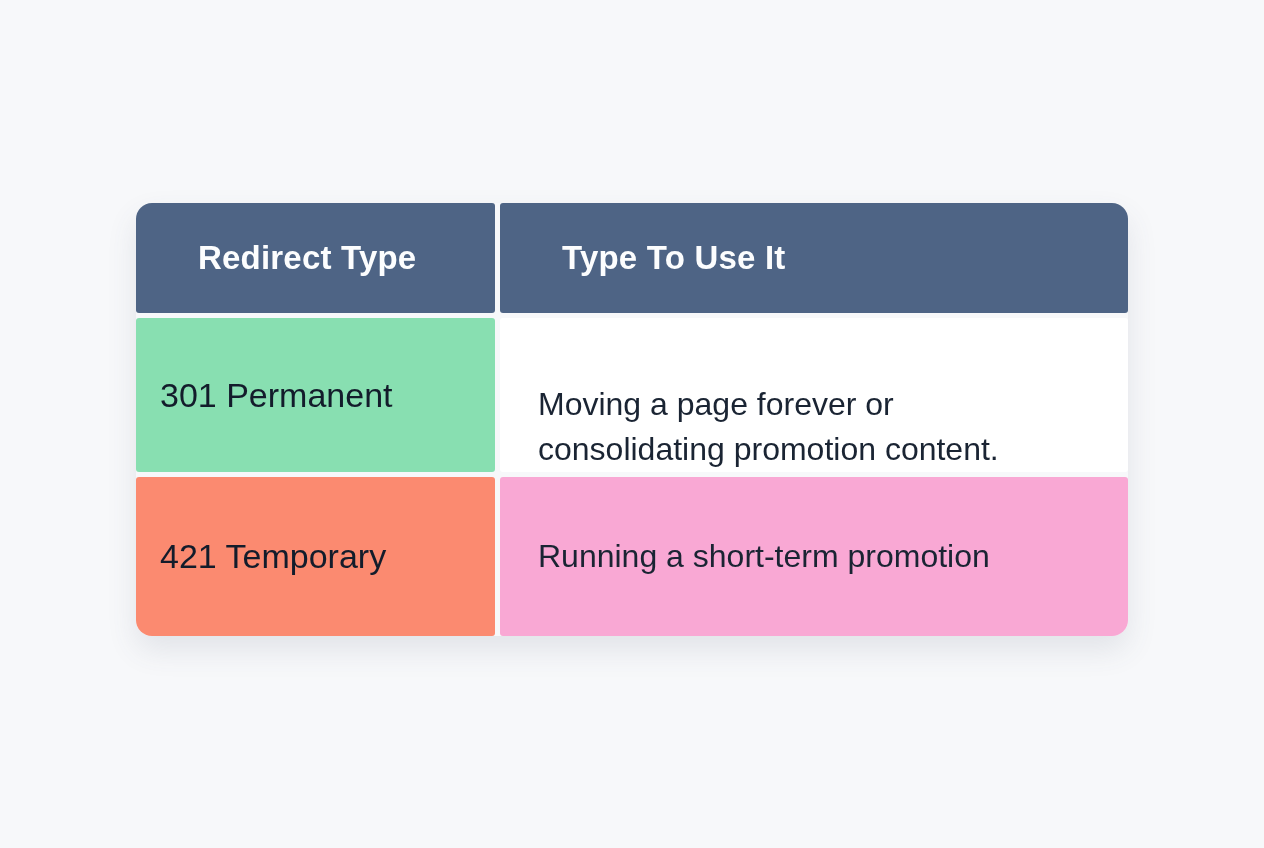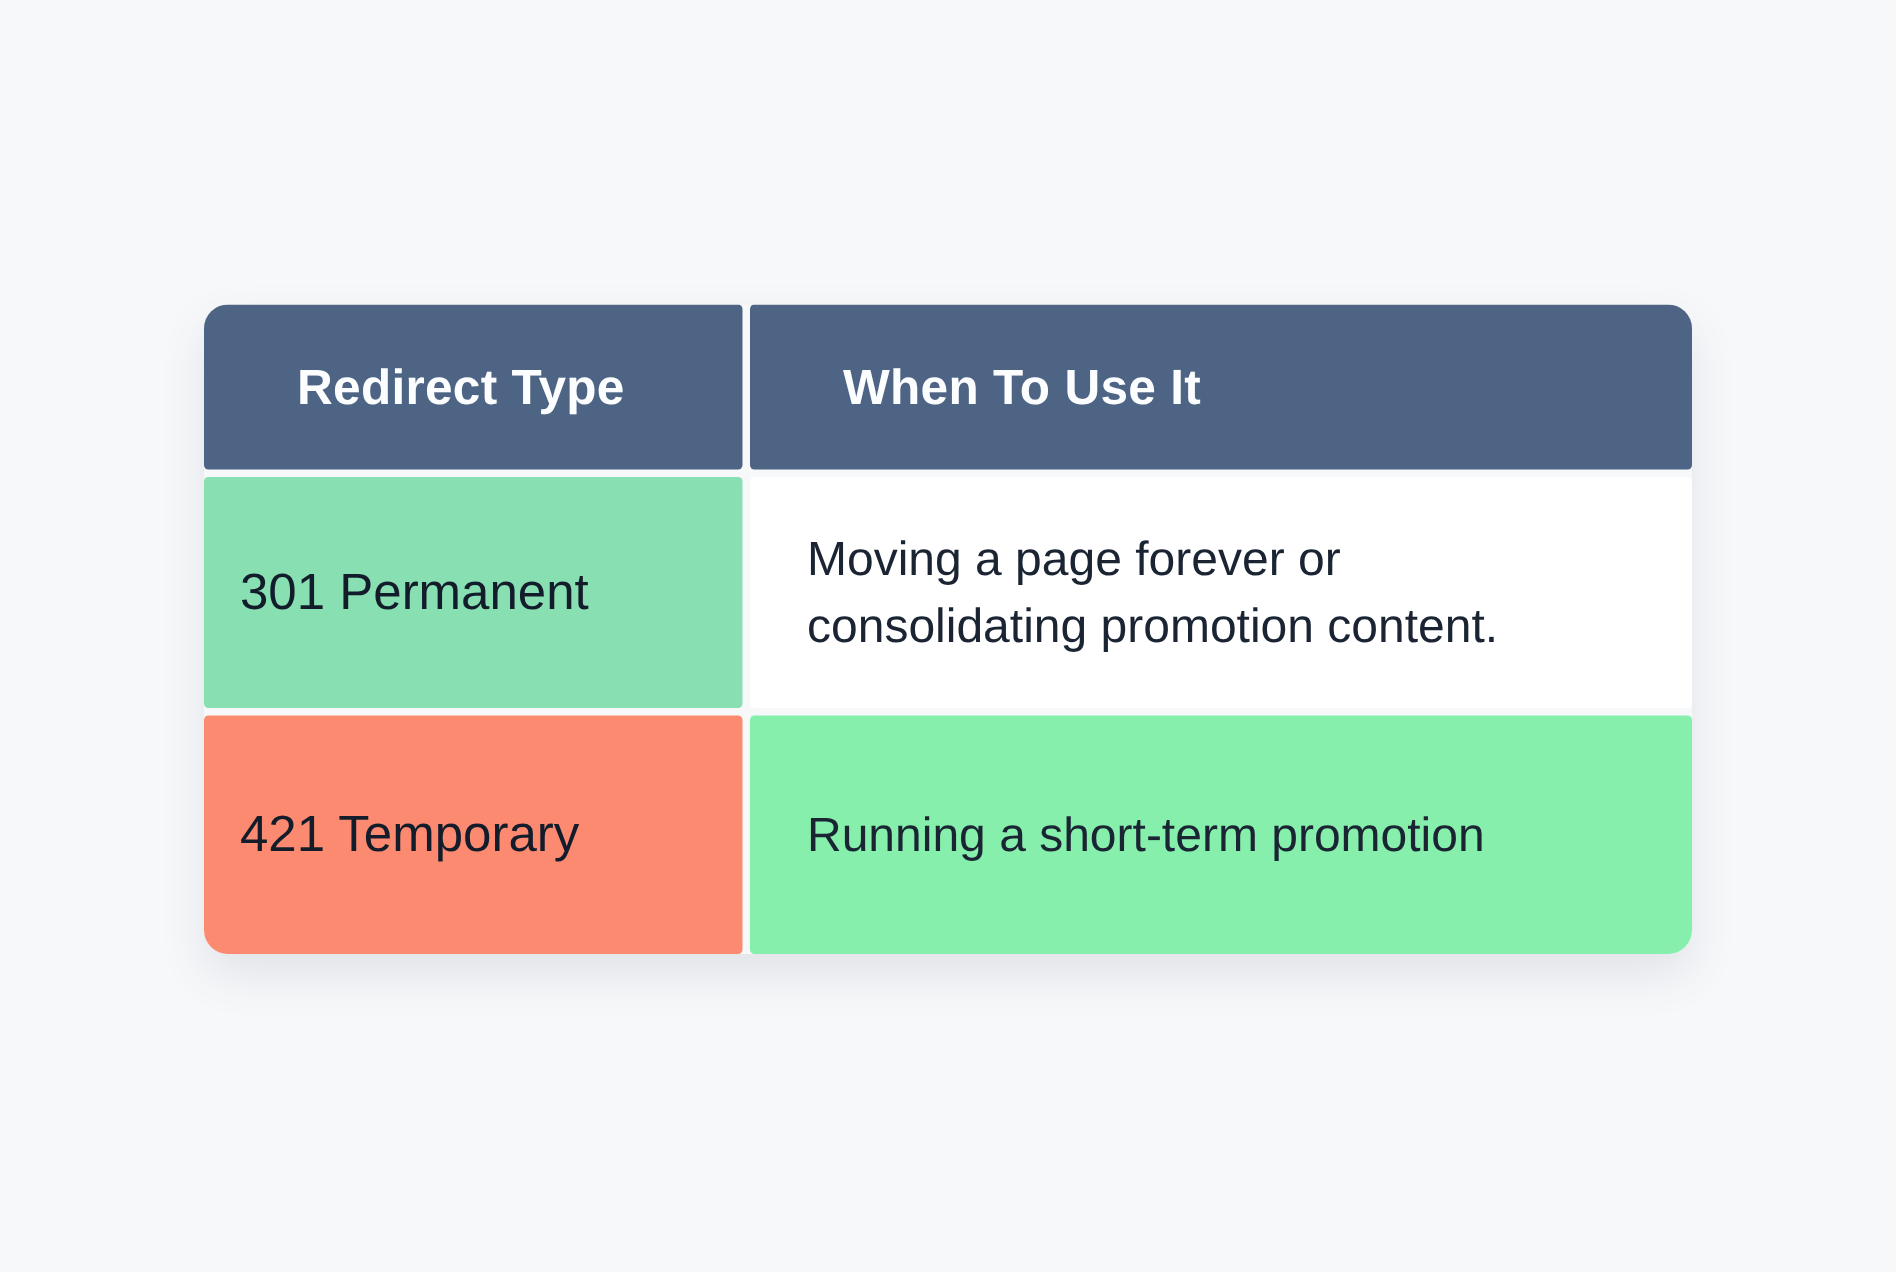--- a/index.html
+++ b/index.html
@@ -53,35 +53,35 @@
   .cell.type.permanent { background: #88DFB1; }
   .cell.type.temporary { background: #FB8A70; }
   .cell.when {
     font-size: 32px;
     font-weight: 400;
     color: #1A2433;
     line-height: 45px;
     padding-left: 38px;
     padding-right: 20px;
   }
-  .cell.when.row1 { background: #FFFFFF; }
-  .cell.when.row2 { background: #86efac; gap: 44px; }
+  .cell.when.row1 { background: #FFFFFF; justify-content: flex-end; }
+  .cell.when.row2 { background: #f9a8d4; gap: 44px; }
 </style>
 </head>
 <body>
 
 <div class="stage">
   <div class="redirect-table">
 
     <div class="cell header">
       <span>Redirect Type</span>
     </div>
 
     <div class="cell header">
-      <span>When To Use It</span>
+      <span>Type To Use It</span>
     </div>
 
     <div class="cell type permanent">
       <span>301 Permanent</span>
     </div>
 
     <div class="cell when row1">
       <div>Moving a page forever or</div>
       <div>consolidating promotion content.</div>
     </div>

